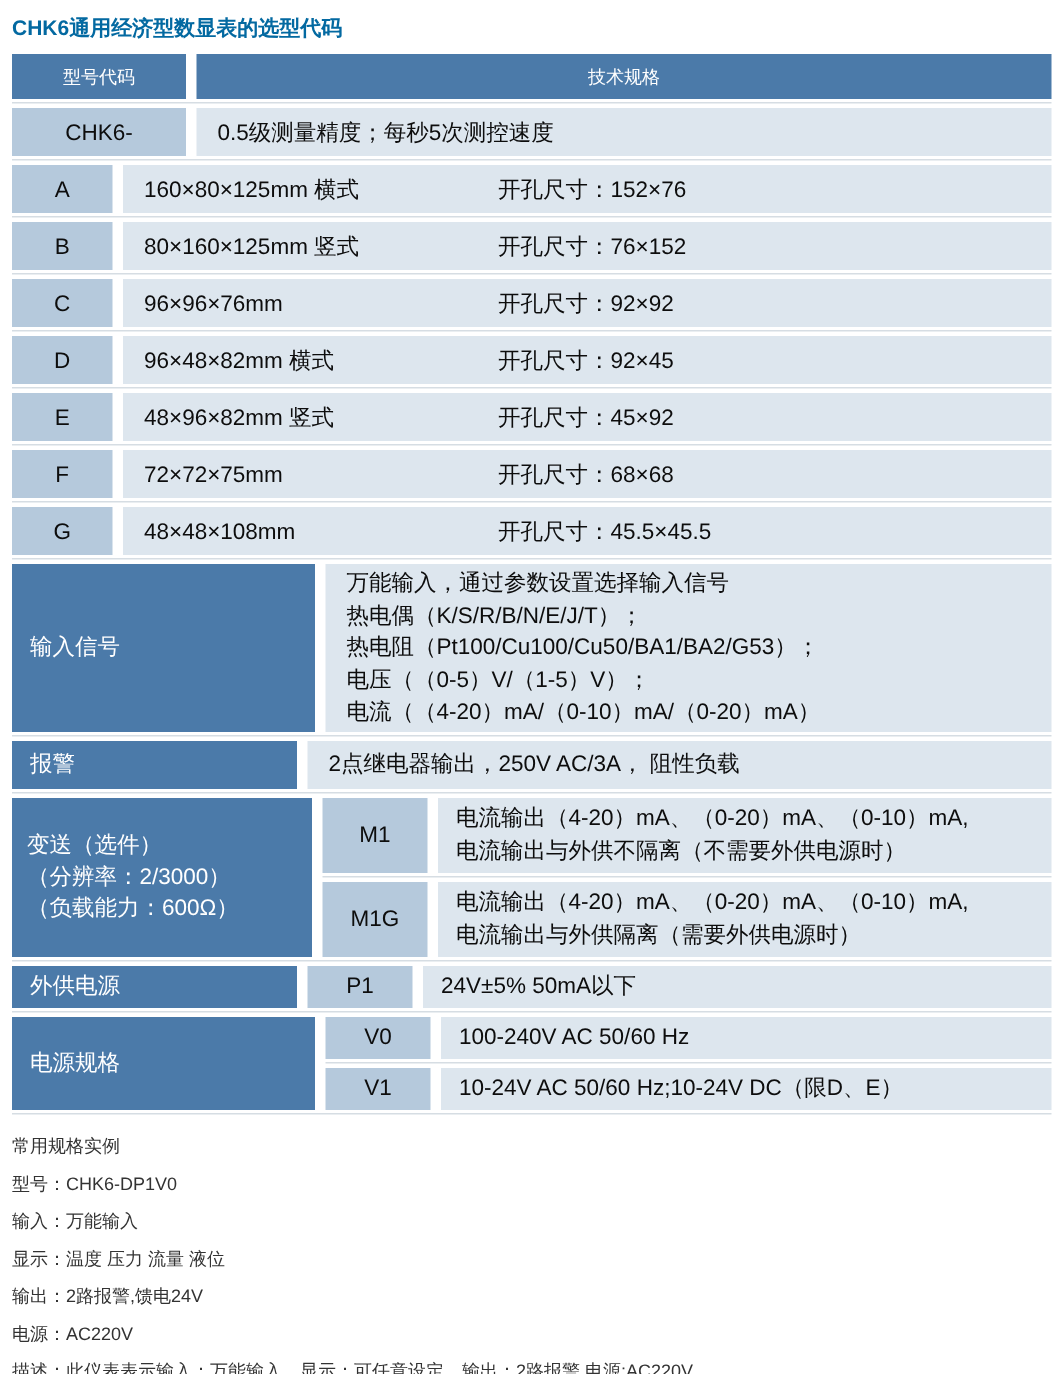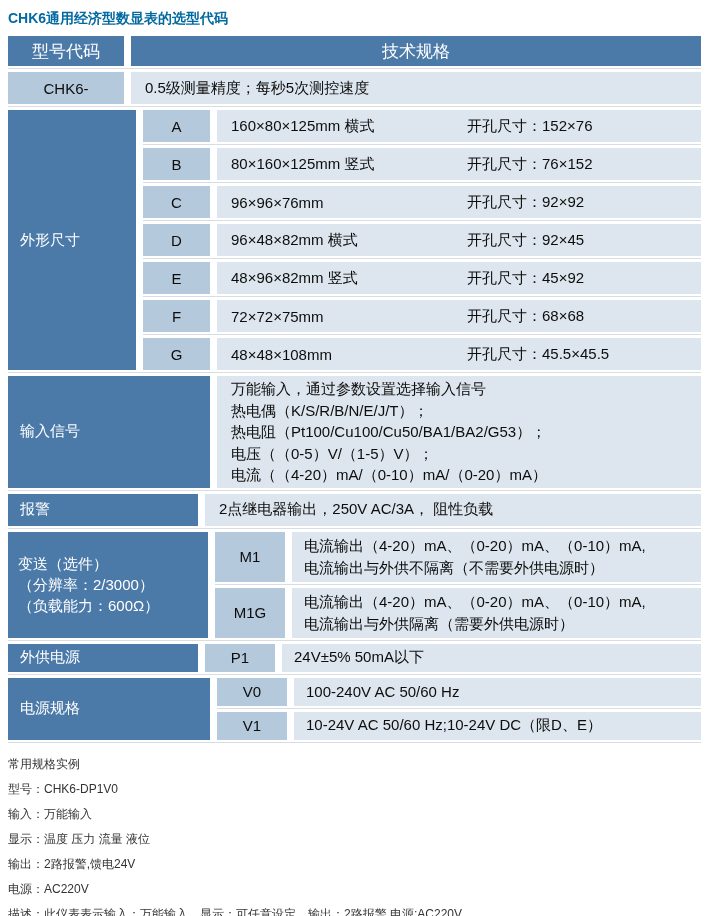--- a/index.html
+++ b/index.html
@@ -19,21 +19,21 @@
   .lightbg{background:#DDE6EE;color:#0d0d0d;}
   .w116{flex:0 0 116px;width:116px;}
   .w67{flex:0 0 67px;}
   .w190{flex:0 0 190px;}
   .w70{flex:0 0 70px;}
   .flex1{flex:1;min-width:0;}
   .h30{height:30px;}.h28{height:32px;}.h26{height:28px;}.h50{height:50px;}
   .center{justify-content:center;text-align:center;}
   .pl14{padding-left:14px;}
   .pl12{padding-left:12px;}
-  .hdr{font-size:17px;}
+  .hdr{font-size:12px;}
   .labelcell{display:flex;align-items:center;padding-left:12px;}
   .vlabel{display:flex;flex-direction:column;justify-content:center;padding-left:10px;line-height:21px;}
   .mlight{display:flex;flex-direction:column;justify-content:center;line-height:22px;}
   .inputcell{display:flex;flex-direction:column;justify-content:center;padding:2px 0 2px 14px;line-height:21.5px;}
   .dim-size{flex:0 0 236px;}
   .notes{margin-top:9px;font-size:12px;color:#333;line-height:25px;}
   .notes div{white-space:nowrap;}
 </style>
 </head>
 <body>
@@ -48,21 +48,20 @@
       <div class="cell blue w116 h30 center hdr">型号代码</div>
       <div class="cell blue flex1 h30 center hdr">技术规格</div>
     </div>
 
     <div class="trow">
       <div class="cell codebg w116 h28 center">CHK6-</div>
       <div class="cell lightbg flex1 h28 pl14">0.5级测量精度；每秒5次测控速度</div>
     </div>
 
     <div class="trow">
-      <div class="blue w116 labelcell">外形尺寸</div>
       <div class="inner">
         <div class="irow">
           <div class="cell codebg w67 h28 center">A</div>
           <div class="cell lightbg flex1 h28 pl14">
             <span class="dim-size">160×80×125mm 横式</span>
             <span>开孔尺寸：152×76</span>
           </div>
         </div>
         <div class="irow">
           <div class="cell codebg w67 h28 center">B</div>

